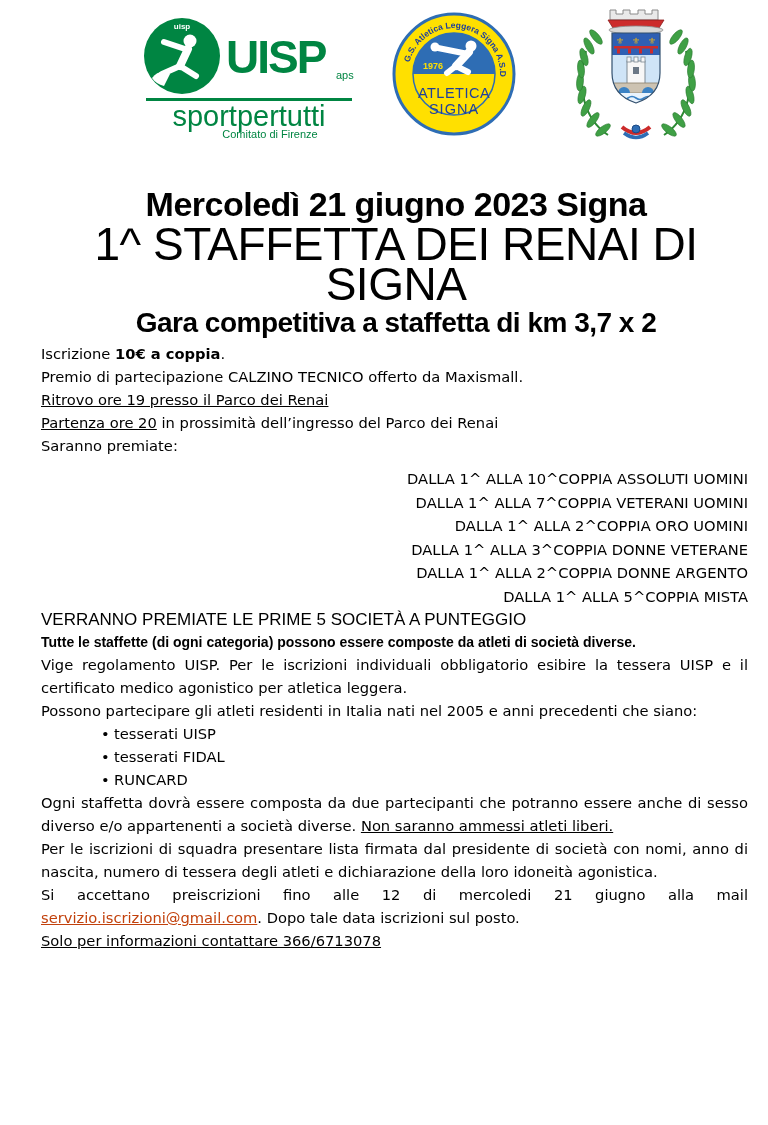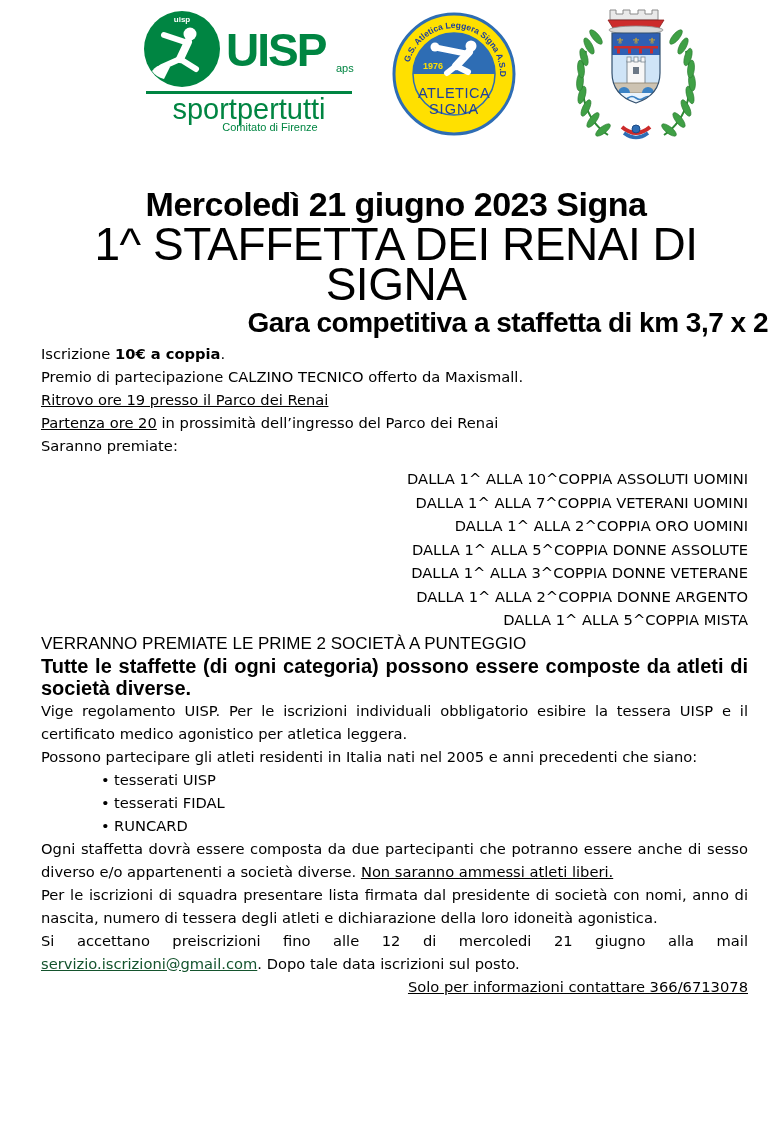--- a/index.html
+++ b/index.html
@@ -4,56 +4,56 @@
 <style>
   * { margin:0; padding:0; box-sizing:border-box; }
   html,body { background:#fff; }
   body {
     width:768px; height:1125px; overflow:hidden;
     font-family:"DejaVu Sans", sans-serif; color:#000;
     position:relative;
   }
   
   .logo-header { position:relative; height:162px; }
-  .uisp-logo   { position:absolute; left:142px; top:9px; width:214px; height:124px; }
+  .uisp-logo   { position:absolute; left:142px; top:16px; width:214px; height:124px; }
   .badge-logo  { position:absolute; left:392px; top:12px; width:124px; height:124px; }
   .stemma-logo { position:absolute; left:572px; top:3px;  width:128px; height:142px; }
   .logo-svg { width:100%; height:100%; display:block; }
 
   
   .titles { text-align:center; font-family:"Liberation Sans", sans-serif;padding-left:24px; }
   .t1 { margin-top:22px; font-size:34px; line-height:40px; font-weight:700; letter-spacing:-0.5px; }
   .t2 { font-size:46px; line-height:40px; font-weight:400; letter-spacing:-0.5px; }
-  .t3 { font-size:28px; line-height:38px; font-weight:700; letter-spacing:-0.5px;text-align:right; }
+  .t3 { font-size:28px; line-height:38px; font-weight:700; letter-spacing:-0.5px; }
 
   
   .content { padding:0 20px 0 41px; font-size:14.7px; line-height:23px; }
   .content p { margin:0; }
   .first-block { margin-top:18px; }
   .u { text-decoration:underline; }
   b, strong { font-weight:700; }
 
   .saranno { margin-top:20px; }
   .prize-list { margin-top:10px;text-align:right; }
   .prow { line-height:23.5px; white-space:nowrap; }
   .prow .c1 { display:inline-block; width:213px; }
 
   .verranno { margin-top:12px; font-family:"Liberation Sans", sans-serif; font-size:17px; line-height:23px; }
-  .boldnote { margin-top:12px; font-family:"Liberation Sans", sans-serif; font-size:20px; line-height:22px; font-weight:700; text-align:justify; }
+  .boldnote { margin-top:12px; font-family:"Liberation Sans", sans-serif; font-size:14px; line-height:22px; font-weight:700; text-align:justify; }
 
   .just { text-align:justify; }
   .vige { margin-top:13px; }
   .bullets { padding-left:60px; }
   .bullet-item { line-height:23px; }
   .bullet-item .bsym { display:inline-block; width:13px; }
 
   .ogni  { margin-top:6px; }
   .perle { margin-top:20px; }
   .si    { margin-top:14px; }
-  .solo  { margin-top:14px; text-decoration:underline;text-align:right; }
+  .solo  { margin-top:14px; text-decoration:underline; }
 
   a.email-link { text-decoration:underline; cursor:pointer; }
 </style>
 </head>
 <body>
 
 <div>
 
   <header class="logo-header">
 
@@ -185,41 +185,40 @@
     <p>Premio di partecipazione CALZINO TECNICO offerto da Maxismall.</p>
     <p><span class="u">Ritrovo ore 19 presso il Parco dei Renai</span></p>
     <p><span class="u">Partenza ore 20</span><span> in prossimità dell’ingresso del Parco dei Renai</span></p>
 
     <p class="saranno">Saranno premiate:</p>
 
     <div class="prize-list">
       <div class="prow"><span class="c1">DALLA 1^ ALLA 10^</span><span class="c2">COPPIA ASSOLUTI UOMINI</span></div>
       <div class="prow"><span class="c1">DALLA 1^ ALLA 7^</span><span class="c2">COPPIA VETERANI UOMINI</span></div>
       <div class="prow"><span class="c1">DALLA 1^ ALLA 2^</span><span class="c2">COPPIA ORO UOMINI</span></div>
-      <div class="prow"><span class="c1">DALLA 1^ ALLA 5^</span><span class="c2">COPPIA DONNE ASSOLUTE</span></div>
       <div class="prow"><span class="c1">DALLA 1^ ALLA 3^</span><span class="c2">COPPIA DONNE VETERANE</span></div>
       <div class="prow"><span class="c1">DALLA 1^ ALLA 2^</span><span class="c2">COPPIA DONNE ARGENTO</span></div>
       <div class="prow"><span class="c1">DALLA 1^ ALLA 5^</span><span class="c2">COPPIA MISTA</span></div>
     </div>
 
-    <p class="verranno">VERRANNO PREMIATE LE PRIME 2 SOCIETÀ A PUNTEGGIO</p>
+    <p class="verranno">VERRANNO PREMIATE LE PRIME 5 SOCIETÀ A PUNTEGGIO</p>
 
     <p class="boldnote">Tutte le staffette (di ogni categoria) possono essere composte da atleti di società diverse.</p>
 
     <p class="just vige">Vige regolamento UISP. Per le iscrizioni individuali obbligatorio esibire la tessera UISP e il certificato medico agonistico per atletica leggera.</p>
     <p>Possono partecipare gli atleti residenti in Italia nati nel 2005 e anni precedenti che siano:</p>
 
     <div class="bullets">
       <div class="bullet-item"><span class="bsym">•</span><span>tesserati UISP</span></div>
       <div class="bullet-item"><span class="bsym">•</span><span>tesserati FIDAL</span></div>
       <div class="bullet-item"><span class="bsym">•</span><span>RUNCARD</span></div>
     </div>
 
     <p class="just ogni"><span>Ogni staffetta dovrà essere composta da due partecipanti che potranno essere anche di sesso diverso e/o appartenenti a società diverse. </span><span class="u">Non saranno ammessi atleti liberi.</span></p>
 
     <p class="just perle">Per le iscrizioni di squadra presentare lista firmata dal presidente di società con nomi, anno di nascita, numero di tessera degli atleti e dichiarazione della loro idoneità agonistica.</p>
 
-    <p class="just si"><span>Si accettano preiscrizioni fino alle 12 di mercoledi 21 giugno alla mail </span><a class="email-link" style="color:#14532d">servizio.iscrizioni@gmail.com</a><span>. Dopo tale data iscrizioni sul posto.</span></p>
+    <p class="just si"><span>Si accettano preiscrizioni fino alle 12 di mercoledi 21 giugno alla mail </span><a class="email-link" style="color:#c2410c">servizio.iscrizioni@gmail.com</a><span>. Dopo tale data iscrizioni sul posto.</span></p>
 
     <p class="solo">Solo per informazioni contattare 366/6713078</p>
 
   </main>
 </div>
 
 </body></html>

